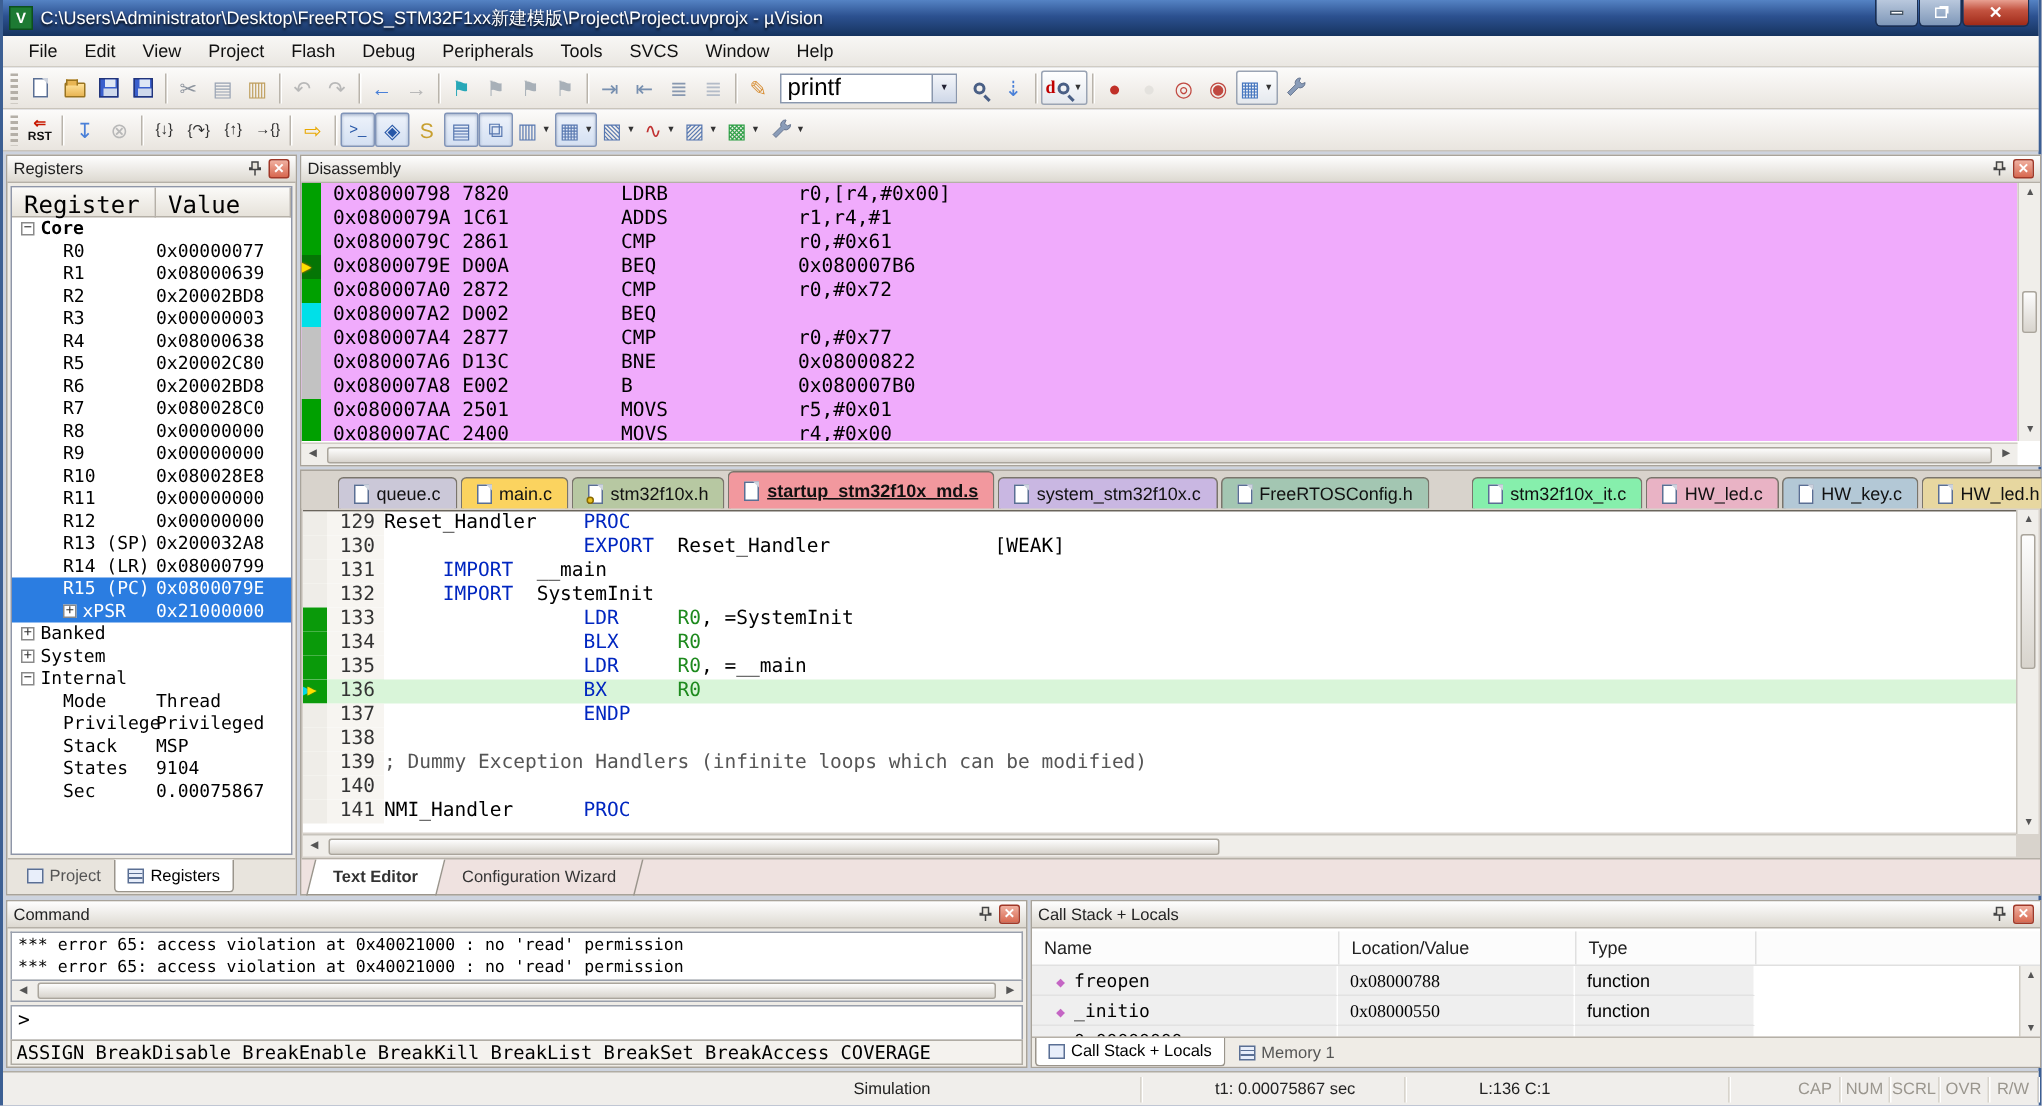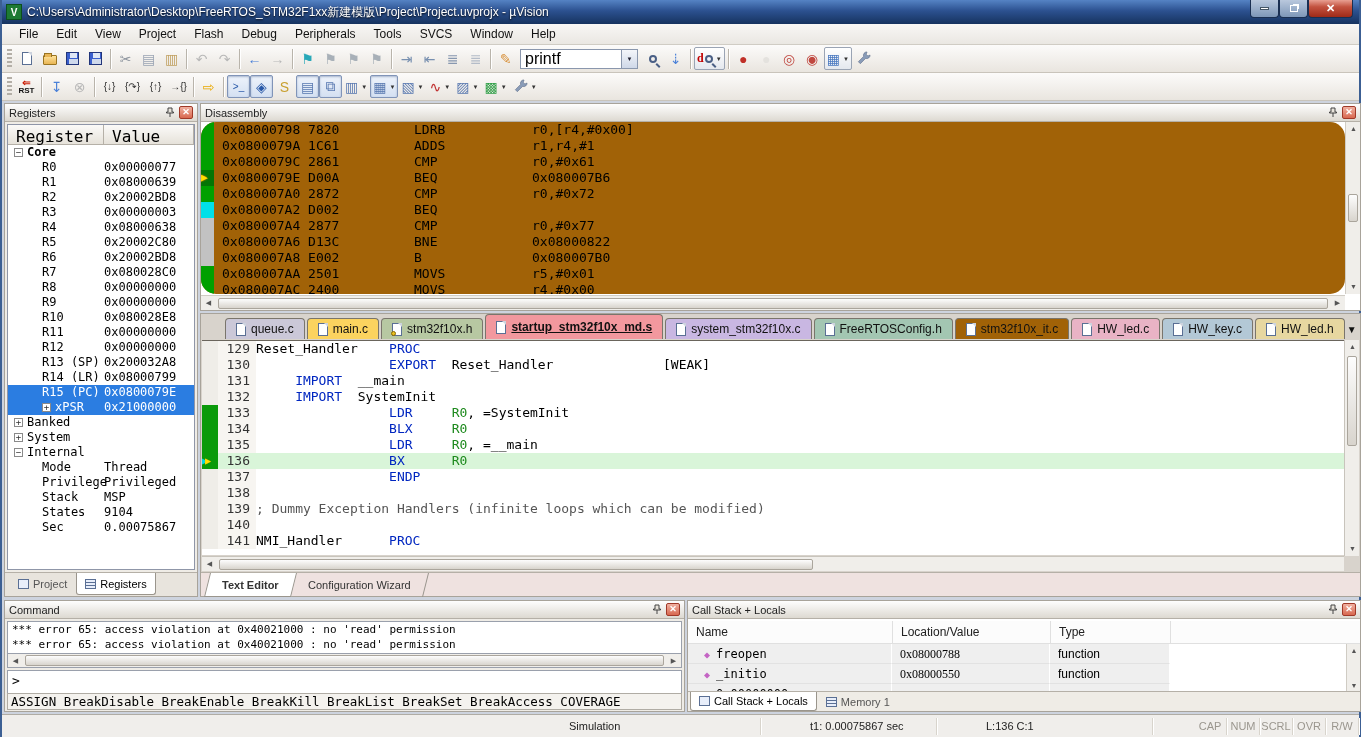--- a/index.html
+++ b/index.html
@@ -108,21 +108,21 @@
     border-top:1px solid #b5b0a7; display:flex; align-items:flex-start; padding-left:4px; }
   .btab { height:22px; display:flex; align-items:center; gap:4px; padding:0 8px; font-size:11px;
     color:#555; border:1px solid transparent; }
   .btab.active { background:#fff; border:1px solid #9a958c; border-top:none; color:#000;
     border-radius:0 0 3px 3px; }
   .mini-ic { width:11px; height:10px; border:1px solid #5a6f94; background:#e8eefa; display:inline-block; }
   .mini-ic.lines { background:repeating-linear-gradient(180deg,#e8eefa 0 2px,#5a6f94 2px 3px); }
 
   
   .disasm { left:198px; top:103px; width:1161px; height:208px; }
-  .dis-body { position:absolute; left:0; right:15px; top:18px; bottom:16px; background:#a16207; overflow:hidden;border-radius:15px; }
+  .dis-body { position:absolute; left:0; right:15px; top:18px; bottom:16px; background:#f0abfc; overflow:hidden; }
   .dis-row { height:16px; display:flex; font-family:"DejaVu Sans Mono",monospace; font-size:13px;
     line-height:16px; white-space:pre; }
   .dgut { width:13px; flex:none; position:relative; }
   .dgut.green { background:#00a000; } .dgut.dgreen { background:#057505; }
   .dgut.cyan { background:#00e0e8; } .dgut.gray { background:#c2c2c2; }
   .dgut .cur { position:absolute; left:0; top:1px; color:#ffe000; font-size:11px; line-height:13px;
     text-shadow:0 0 1px #e07000, 0 0 2px #e07000; }
   .d-addr { width:200px; padding-left:8px; } .d-mn { width:118px; } .d-ops { flex:1; }
   .dis-sv { bottom:16px; height:auto; }
 
@@ -666,21 +666,21 @@
           <span class="lbl">startup_stm32f10x_md.s</span>
         </span>
         <span class="etab" style="background: rgb(201, 183, 226);">
           <span class="doc-ic relwrap" style="position: relative;"></span>
           <span class="lbl">system_stm32f10x.c</span>
         </span>
         <span class="etab" style="background: rgb(163, 198, 178);">
           <span class="doc-ic relwrap" style="position: relative;"></span>
           <span class="lbl">FreeRTOSConfig.h</span>
         </span>
-        <span class="etab" style="background: #a16207;">
+        <span class="etab" style="background: #86efac; margin-left: 26px;">
           <span class="doc-ic relwrap" style="position: relative;"></span>
           <span class="lbl">stm32f10x_it.c</span>
         </span>
         <span class="etab" style="background: rgb(233, 179, 197);">
           <span class="doc-ic relwrap" style="position: relative;"></span>
           <span class="lbl">HW_led.c</span>
         </span>
         <span class="etab" style="background: rgb(179, 200, 214);">
           <span class="doc-ic relwrap" style="position: relative;"></span>
           <span class="lbl">HW_key.c</span>

